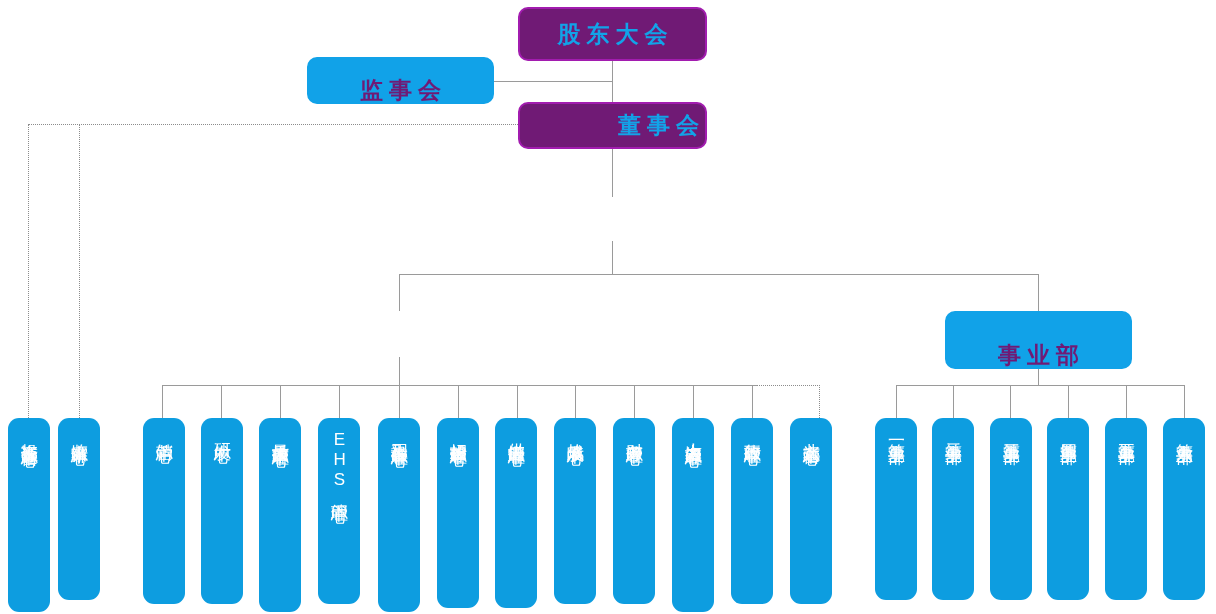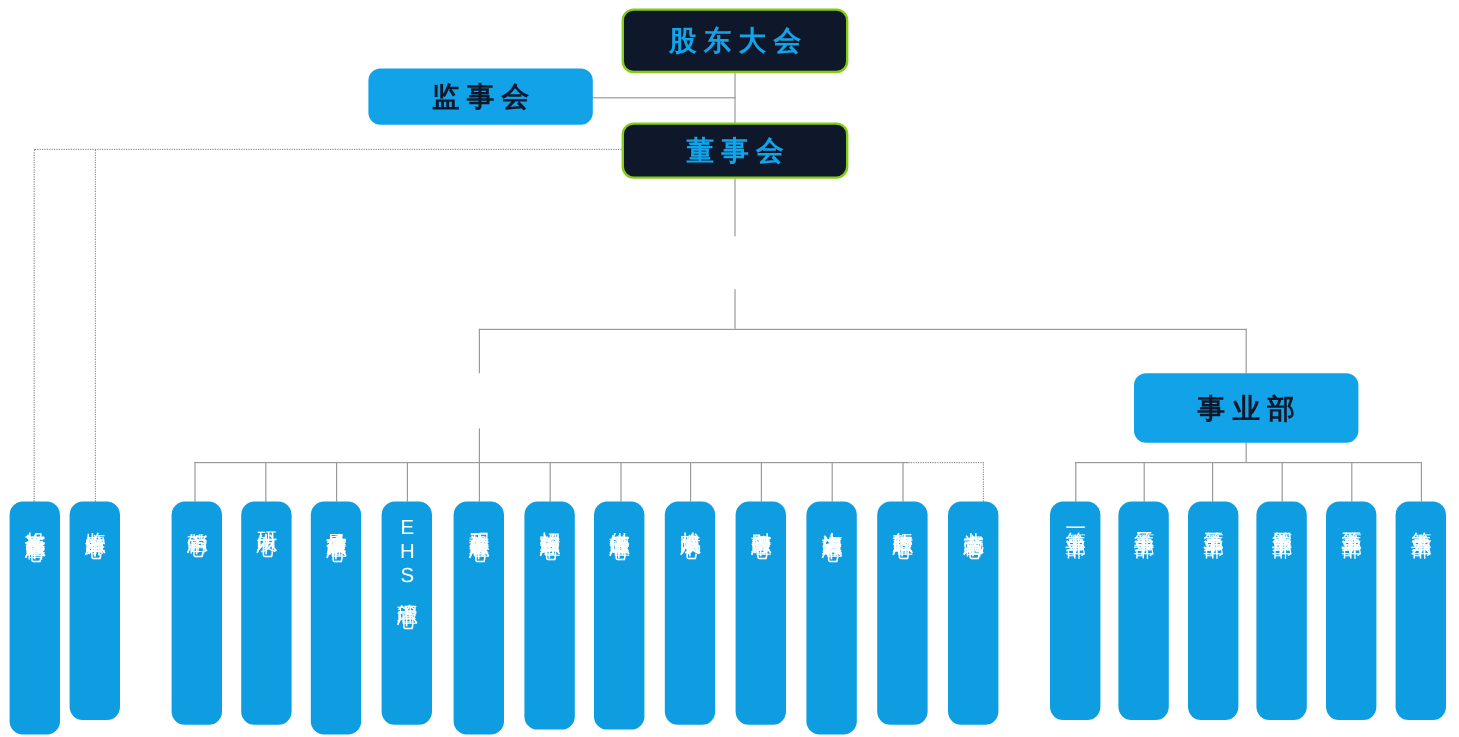--- a/index.html
+++ b/index.html
@@ -51,28 +51,29 @@
   
   .node.h-box {
     border-radius: 10px;
     font-size: 23px;
     font-weight: bold;
     letter-spacing: 6px;
     text-indent: 6px;
     line-height: 1;
   }
   .node.h-box.outline {
-    background: #0f172a;
-    border: 2px solid #84cc16;
+    background: #701a75;
+    border: 2px solid #a21caf;
     color: #12a3e8;
   }
   .node.h-box.filled {
     background: #11a2e8;
     border: 2px solid #11a2e8;
-    color: #0f172a;
+    color: #701a75;
+    align-items: flex-end;
   }
 
   
   .node.v-box {
     background: #0d9de0;
     border-radius: 11px;
     color: #ffffff;
     font-size: 17px;
     font-weight: normal;
     line-height: 1.18;
@@ -143,21 +144,21 @@
   <div class="dln v" style="left:79px; top:124px; height:294px;"></div>
 
   <div class="node h-box outline" style="left:518px; top:7px; width:189px; height:54px;">
     <span>股东大会</span>
   </div>
 
   <div class="node h-box filled" style="left:307px; top:57px; width:187px; height:47px;">
     <span>监事会</span>
   </div>
 
-  <div class="node h-box outline" style="left:518px; top:102px; width:189px; height:47px;">
+  <div class="node h-box outline" style="left:518px; top:102px; width:189px; height:47px;justify-content:flex-end;">
     <span>董事会</span>
   </div>
 
 
 
   <div class="node h-box filled" style="left:945px; top:311px; width:187px; height:58px;">
     <span>事业部</span>
   </div>
 
   <div class="node v-box" style="left:8px; top:418px; width:42px; height:194px;">

